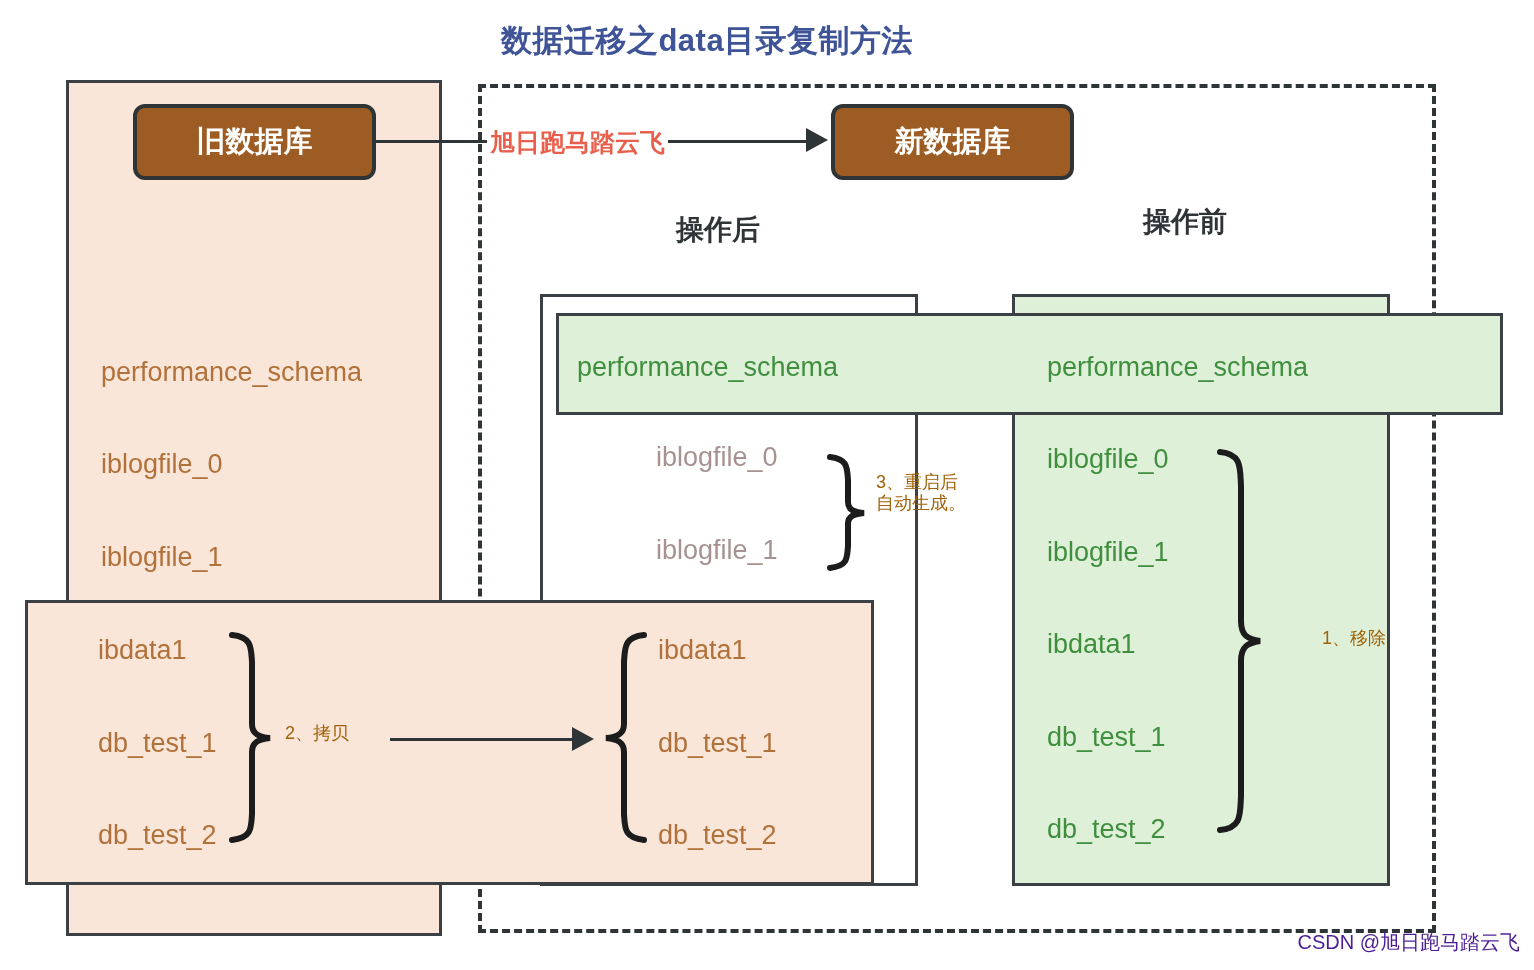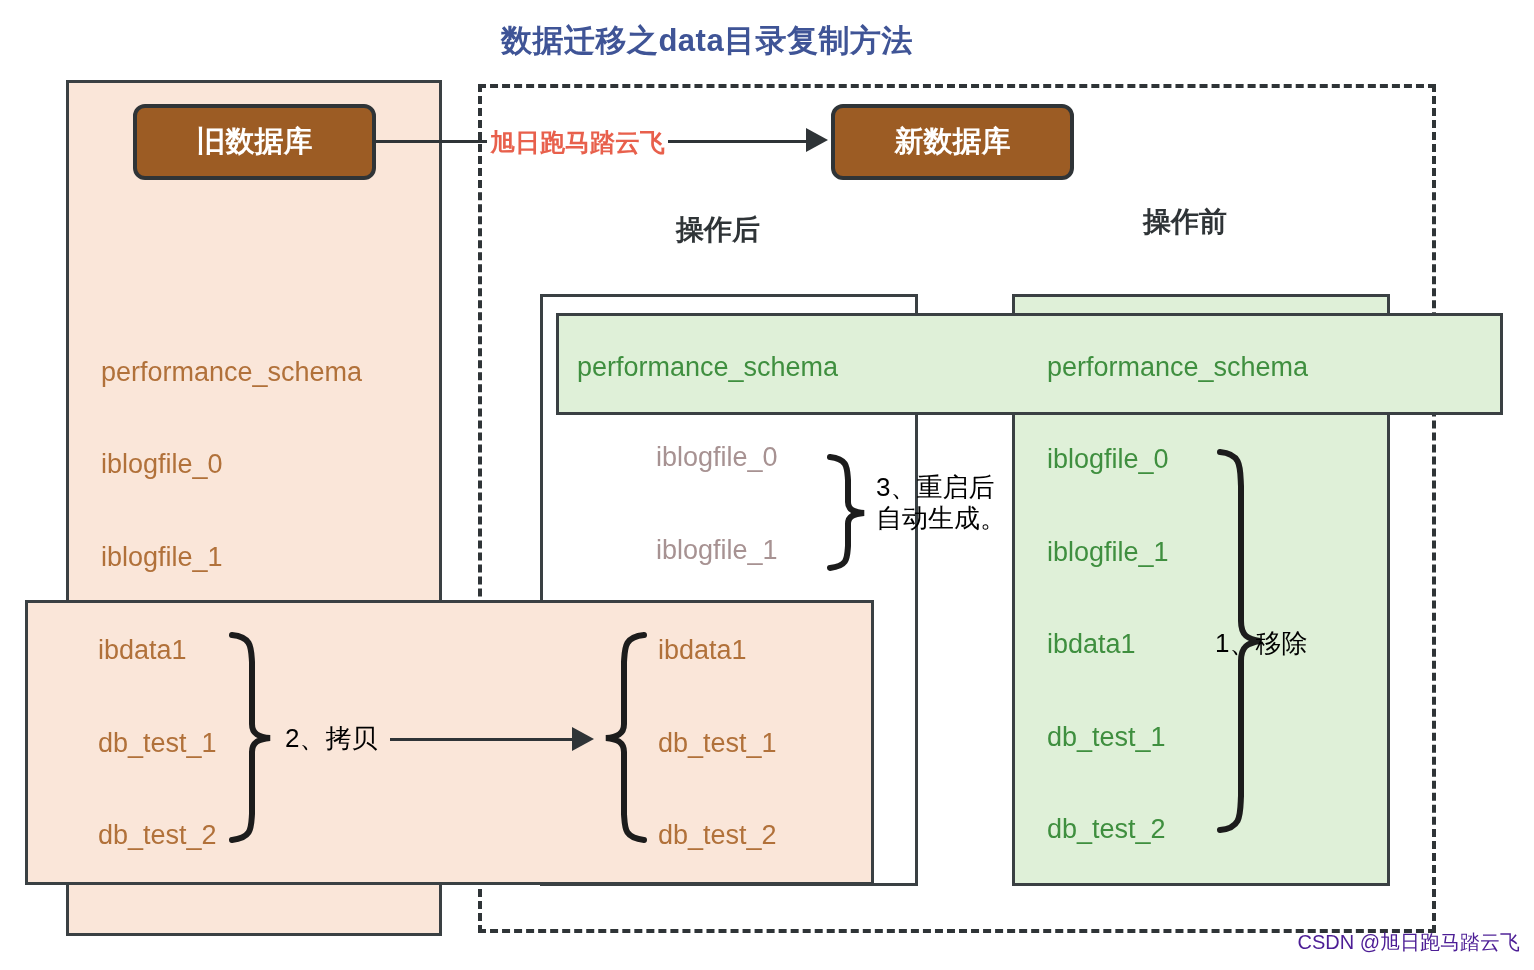--- a/index.html
+++ b/index.html
@@ -170,26 +170,26 @@
   }
   #perf-bar .label.a{ left:18px; }
   #perf-bar .label.b{ left:488px; }
 
   
   .brace-svg{ position:absolute; overflow:visible; }
 
   
   .step-note{
     position:absolute;
-    color:#000000;
-    font-size:26px;
+    color:#a16207;
+    font-size:18px;
     white-space:nowrap;
     line-height:1.18;
   }
-  #note-remove{ left:1215px; top:628px;text-align:right; }
+  #note-remove{ left:1322px; top:628px;text-align:right; }
   #note-restart{ left:876px; top:472px; white-space:normal; width:140px;}
   #note-copy{ left:285px; top:723px; }
 
   
   #copy-arrow-line{ left:390px; top:738px; width:186px; height:3px; background:#2f3437; }
   #copy-arrow-head{
     left:572px; top:727px;
     width:0;height:0;
     border-left:22px solid #2f3437;
     border-top:12px solid transparent;

